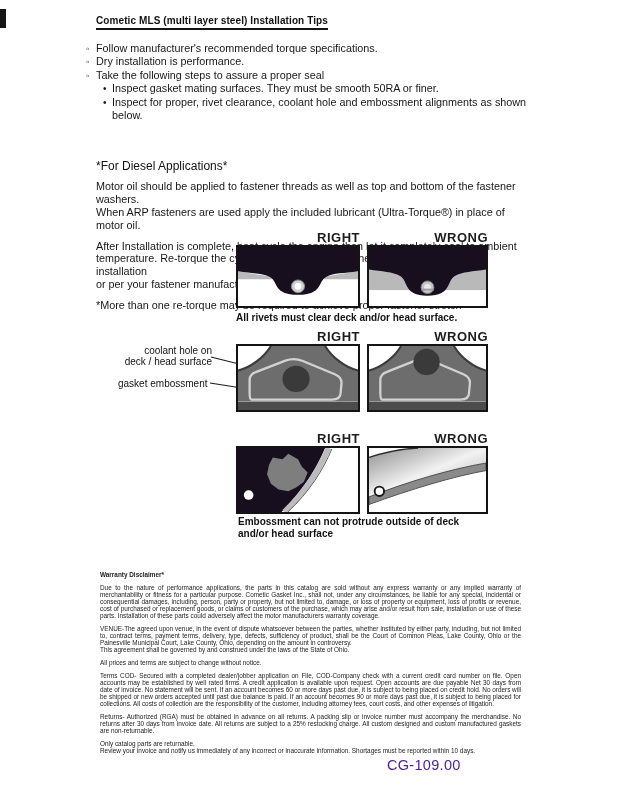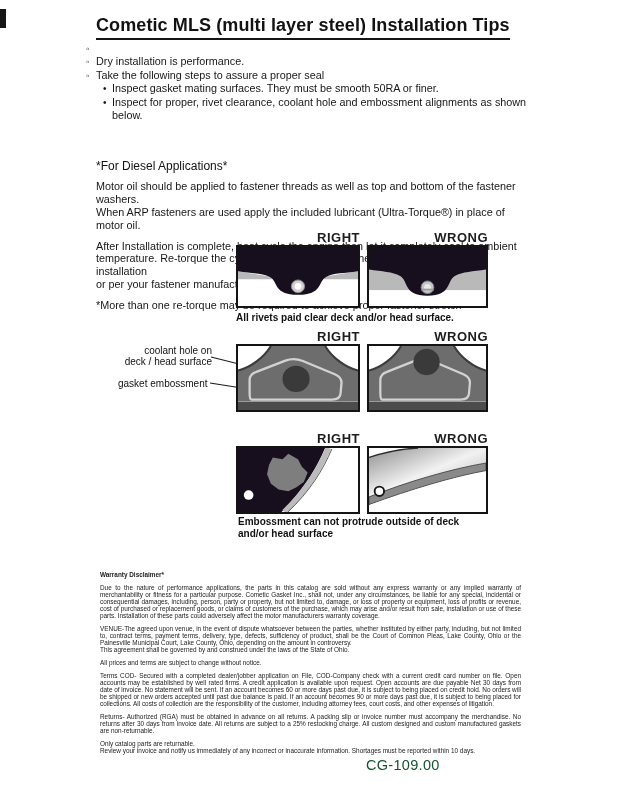--- a/index.html
+++ b/index.html
@@ -5,21 +5,21 @@
   * { margin:0; padding:0; box-sizing:border-box; }
   html,body { background:#ffffff; }
   .page {
     position:relative; width:618px; height:800px; background:#ffffff;
     font-family:"Liberation Sans", sans-serif; color:#1a1a1a; overflow:hidden;
   }
   .corner-mark { position:absolute; left:0; top:9px; width:6px; height:19px; background:#161616; }
 
   .title {
     position:absolute; left:96px; top:15px; display:inline-block;
-    font-size:18px; font-weight:bold; letter-spacing:.1px; color:#121212;
+    font-size:10px; font-weight:bold; letter-spacing:.1px; color:#121212;
     border-bottom:2px solid #151515; padding-bottom:2px; white-space:nowrap;
   }
 
   .tips { position:absolute; left:86px; top:42px; width:470px; font-size:10.8px; line-height:13.4px; color:#171717; }
   .tip { display:flex; }
   .tip .mark { width:10px; flex:0 0 10px; font-size:10px; }
   .tip.sub { margin-left:17px; }
   .tip.sub .mark { width:9px; flex:0 0 9px; }
 
   .diesel { position:absolute; left:96px; top:116px; width:434px; font-size:10.8px; line-height:12.9px; color:#171717; }
@@ -39,34 +39,35 @@
   .anno.right { text-align:right; }
   .leader { position:absolute; overflow:visible; }
 
   .legal {
     position:absolute; left:100px; top:571px; width:421px;
     font-size:6.4px; line-height:7px; color:#222; text-align:justify;
   }
   .legal .l-head { font-weight:bold; margin-bottom:6px; }
   .legal p { margin-bottom:6px; white-space:pre-line; }
 
-  .pageno { position:absolute; left:366px; top:757px; font-size:14.5px; letter-spacing:.3px; color:#14532d; }
+  .pageno { position:absolute; left:387px; top:757px; font-size:14.5px; letter-spacing:.3px; color:#4c1d95; }
 </style>
 </head>
 <body>
 
 <div class="page">
 
   <div class="corner-mark"></div>
 
   <h1 class="title">Cometic MLS (multi layer steel) Installation Tips</h1>
 
   <div class="tips">
     <div class="tip">
       <span class="mark">◦</span>
+      <span>Follow manufacturer's recommended torque specifications.</span>
     </div>
     <div class="tip">
       <span class="mark">◦</span>
       <span>Dry installation is performance.</span>
     </div>
     <div class="tip">
       <span class="mark">◦</span>
       <span>Take the following steps to assure a proper seal</span>
     </div>
     <div class="tip sub">
@@ -101,21 +102,21 @@
     <circle cx="62" cy="42" r="3.6" fill="#ffffff"></circle>
   </svg>
   <svg class="dbox" style="left:367px;top:245px;width:121px;height:63px" viewBox="0 0 124 63" preserveAspectRatio="none">
     <rect width="124" height="63" fill="#ffffff"></rect>
     <rect x="0" y="23" width="124" height="23" fill="#b9b9b9"></rect>
     <path d="M0,0 H124 V24 C110,26.5 99,26 91,31 C82,36 88,52 62,52 C36,52 42,36 33,31 C25,26 14,26.5 0,24 Z" fill="#170f1e"></path>
     <circle cx="62" cy="43" r="6.8" fill="#c4c4c4" stroke="#777777" stroke-width="1"></circle>
     <circle cx="62" cy="43" r="3.6" fill="#e9e9e9"></circle>
     <line x1="55.5" y1="45.5" x2="68.5" y2="45.5" stroke="#9c9c9c" stroke-width="2"></line>
   </svg>
-  <div class="dcaption" style="left:236px;top:312px;width:300px">All rivets paid clear deck and/or head surface.</div>
+  <div class="dcaption" style="left:236px;top:312px;width:300px">All rivets must clear deck and/or head surface.</div>
 
   <div class="dlabel" style="left:236px;top:329px;width:124px">RIGHT</div>
   <div class="dlabel" style="left:367px;top:329px;width:121px">WRONG</div>
 
   <div class="anno right" style="left:118px;top:345px;width:94px">coolant hole on
 deck / head surface</div>
   <div class="anno" style="left:118px;top:378px;width:100px">gasket embossment</div>
   <svg class="leader" style="left:205px;top:350px;width:100px;height:48px" viewBox="0 0 100 48">
     <line x1="6" y1="7" x2="90" y2="28" stroke="#1a1a1a" stroke-width="1.1"></line>
     <line x1="5" y1="33" x2="56" y2="41" stroke="#1a1a1a" stroke-width="1.1"></line>

